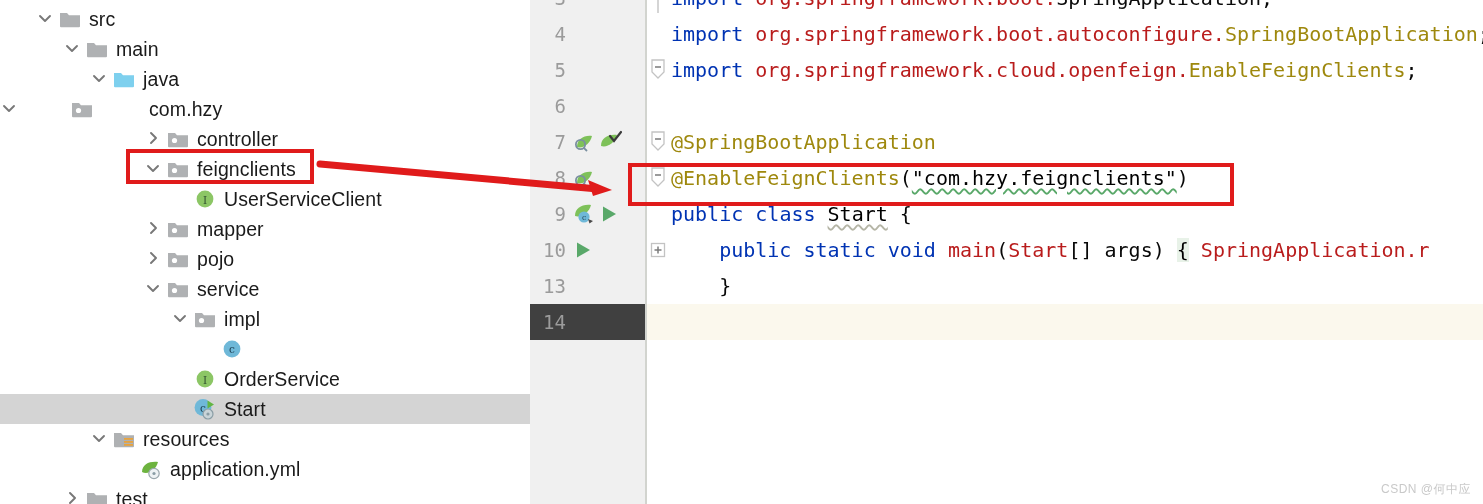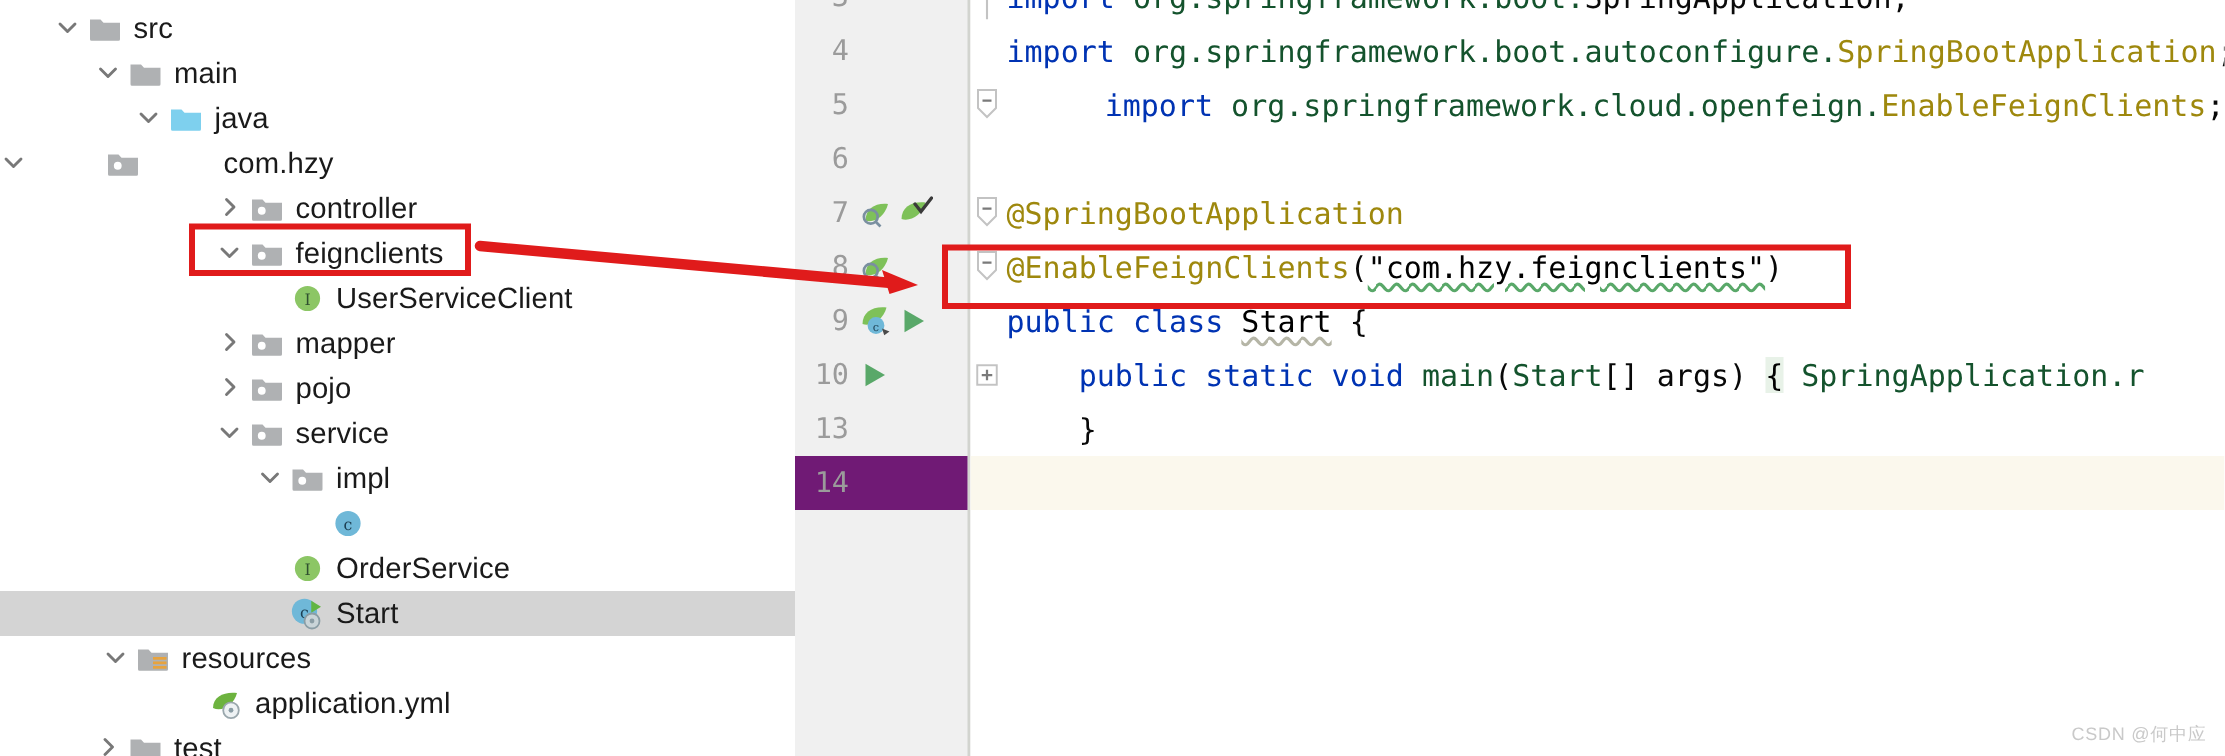--- a/index.html
+++ b/index.html
@@ -61,21 +61,21 @@
     width: 117px; height: 504px;
     background: #f0f0f0;
     border-right: 2px solid #d2d4cf;
     box-sizing: border-box;
   }
   .gutter-row {
     position: absolute;
     left: 0; width: 115px; height: 36px;
     display: flex; align-items: center;
   }
-  .gutter-row.current { background: #701a75; }
+  .gutter-row.current { background: #404040; }
   .line-no {
     width: 36px;
     text-align: right;
     font-family: "DejaVu Sans Mono", monospace;
     font-size: 19px;
     color: #9b9b9b;
     flex: 0 0 36px;
   }
   .gutter-icons {
     display: flex; align-items: center;
@@ -101,21 +101,21 @@
   }
   .code-row.current { background: #fbf8ed; }
   .fold {
     position: absolute;
     left: 2px; top: 7px;
     width: 18px; height: 20px;
   }
   .code-text { margin-left: 24px; }
 
   .kw { color: #0033b3; }
-  .plain { color: #14532d; }
+  .plain { color: #b91c1c; }
   .ann { color: #9e880d; }
   .cls { color: #0b0b0b; }
   .punct { color: #080808; }
   .str-wavy {
     text-decoration: underline;
     text-decoration-style: wavy;
     text-decoration-color: #59a869;
     text-underline-offset: 3px;
   }
   .wavy-gray {
@@ -333,21 +333,21 @@
         <svg width="24" height="22" viewBox="0 0 24 22">
           <circle cx="10" cy="9.5" r="8.4" fill="#6fb8d8"></circle>
           <text x="10" y="13.8" font-family="DejaVu Serif, serif" font-size="10.5" fill="#1d3f52" text-anchor="middle">c</text>
           <path d="M14.5,2.5 L21,6.5 L14.5,10.5 Z" fill="#62b543"></path>
           <circle cx="15" cy="16" r="5" fill="#c9d4d8" stroke="#8a9da5" stroke-width="1.2"></circle>
           <circle cx="15" cy="16" r="1.6" fill="#8a9da5"></circle>
         </svg>
       </div>
       <span class="node-label">Start</span>
     </div>
-    <div class="tree-row" style="top: 424px; padding-left: 68px;">
+    <div class="tree-row" style="top: 424px; padding-left: 90px;">
       <div class="arrow">
         <svg width="20" height="20" viewBox="0 0 20 20">
           <path d="M4,8 L9,13 L14,8" fill="none" stroke="#787878" stroke-width="1.9" stroke-linecap="round" stroke-linejoin="round"></path>
         </svg>
       </div>
       <div class="node-icon">
         <svg width="22" height="20" viewBox="0 0 22 20">
           <path d="M1,4 h7 l2,2.2 h11 v11 a1,1 0 0 1 -1,1 h-18 a1,1 0 0 1 -1,-1 Z" fill="#afb1b3"></path>
           <rect x="11" y="9" width="9" height="1.8" fill="#e8a33d"></rect>
           <rect x="11" y="12" width="9" height="1.8" fill="#e8a33d"></rect>
@@ -467,21 +467,21 @@
     </div>
   </div>
 
 <div id="editor-code">
   <div id="caret" style="left: 13px; top: 309px;"></div>
 <div class="code-row" style="top: -20px;"><div class="fold"><svg width="18" height="26" viewBox="0 0 18 26">
           <path d="M3,-12 h12 v12 l-6,6 l-6,-6 Z" fill="#ffffff" stroke="#c3c3c3" stroke-width="1.3"></path>
           <line x1="9" y1="0" x2="9" y2="26" stroke="#c3c3c3" stroke-width="1.4"></line>
         </svg></div><span class="code-text"><span class="kw">import </span><span class="plain">org.springframework.boot.</span><span class="cls">SpringApplication</span><span class="punct">;</span></span></div>
     <div class="code-row" style="top: 16px;"><span class="code-text"><span class="kw">import </span><span class="plain">org.springframework.boot.autoconfigure.</span><span class="ann">SpringBootApplication</span><span class="punct">;</span></span></div>
-    <div class="code-row" style="top: 52px; justify-content: flex-end;"><div class="fold"><svg width="18" height="26" viewBox="0 0 18 26">
+    <div class="code-row" style="top: 52px;"><div class="fold"><svg width="18" height="26" viewBox="0 0 18 26">
           <path d="M3,1 h12 v12 l-6,6 l-6,-6 Z" fill="#ffffff" stroke="#c3c3c3" stroke-width="1.3"></path>
           <line x1="6" y1="8" x2="12" y2="8" stroke="#7a7a7a" stroke-width="1.5"></line>
         </svg></div><span class="code-text"><span class="kw">import </span><span class="plain">org.springframework.cloud.openfeign.</span><span class="ann">EnableFeignClients</span><span class="punct">;</span></span></div>
     <div class="code-row" style="top: 88px;"><span class="code-text"></span></div>
     <div class="code-row" style="top: 124px;"><div class="fold"><svg width="18" height="26" viewBox="0 0 18 26">
           <path d="M3,1 h12 v12 l-6,6 l-6,-6 Z" fill="#ffffff" stroke="#c3c3c3" stroke-width="1.3"></path>
           <line x1="6" y1="8" x2="12" y2="8" stroke="#7a7a7a" stroke-width="1.5"></line>
         </svg></div><span class="code-text"><span class="ann">@SpringBootApplication</span></span></div>
     <div class="code-row" style="top: 160px;"><div class="fold"><svg width="18" height="26" viewBox="0 0 18 26">
           <path d="M3,1 h12 v12 l-6,6 l-6,-6 Z" fill="#ffffff" stroke="#c3c3c3" stroke-width="1.3"></path>

